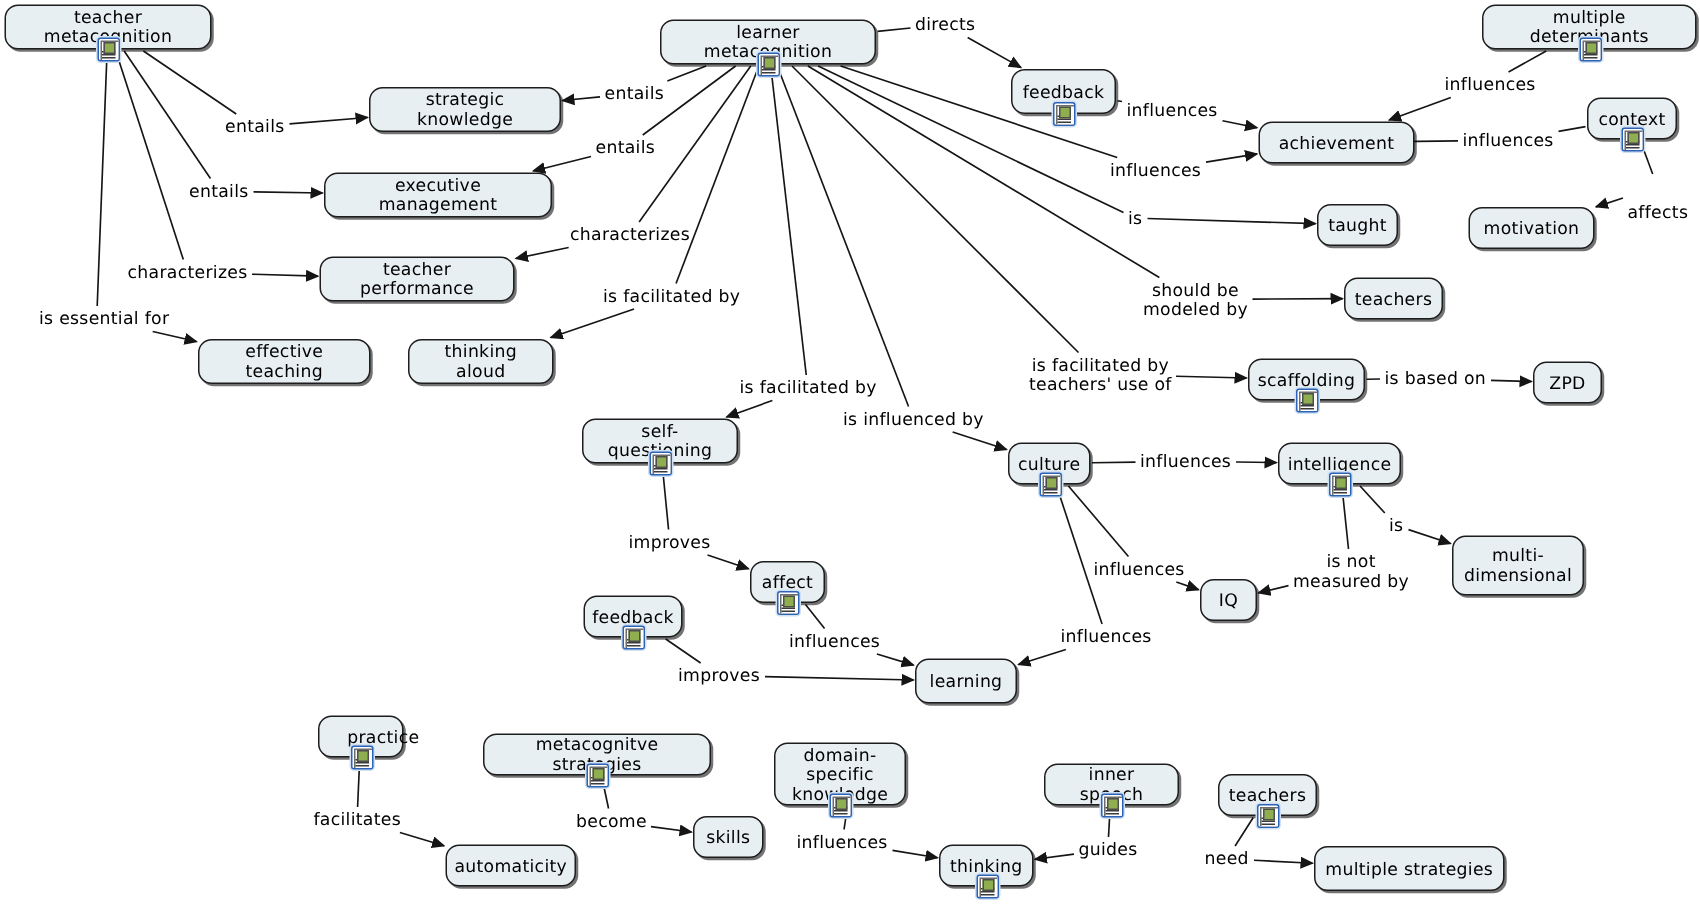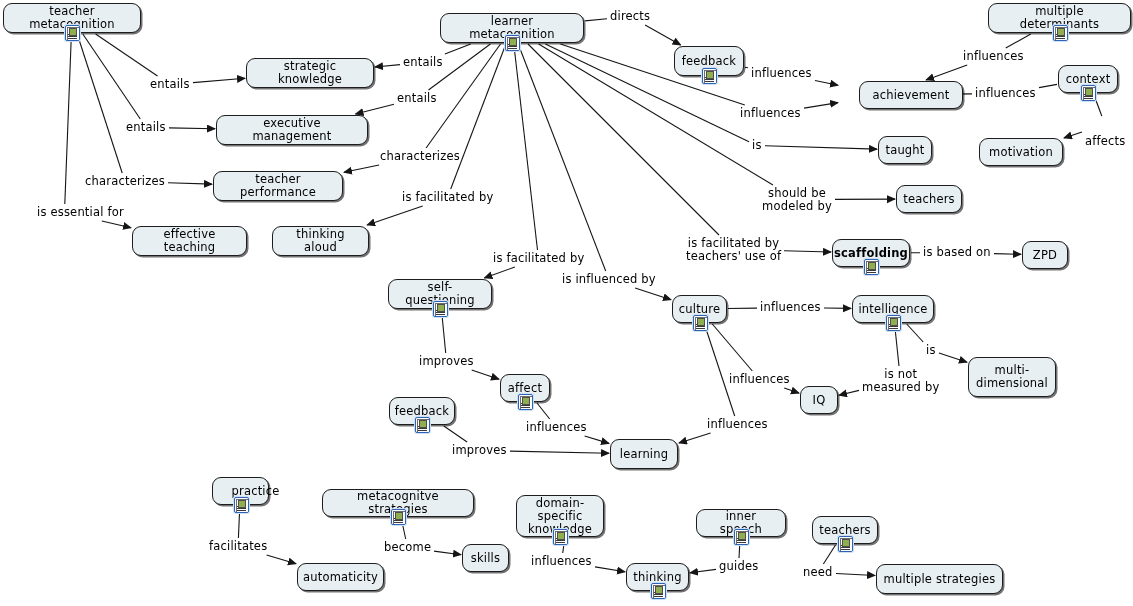--- a/index.html
+++ b/index.html
@@ -166,30 +166,30 @@
         <line x1="835.5" y1="545.0" x2="823.4" y2="564.0"></line>
         <line x1="836.0" y1="573.5" x2="875.0" y2="575.5" marker-end="url(#ah)"></line>
       </g>
   </svg>
   <div id="nodes-layer">
       <div class="node" style="left: 3px; top: 3px; width: 138px; height: 30px;"><span class="node-label">teacher metacognition</span><span class="doc-icon"><span class="sheet"></span><span class="bar" style="top:8px;width:9px"></span><span class="bar" style="top:10px;width:9px"></span><span class="bar" style="top:12px;width:9px"></span><span class="thumb" style="right:2px;top:2px"></span></span></div>
       <div class="node" style="left: 440px; top: 13px; width: 144px; height: 30px;"><span class="node-label">learner metacognition</span><span class="doc-icon"><span class="sheet"></span><span class="bar" style="top:8px;width:9px"></span><span class="bar" style="top:10px;width:9px"></span><span class="bar" style="top:12px;width:9px"></span><span class="thumb" style="right:2px;top:2px"></span></span></div>
       <div class="node" style="left: 988px; top: 3px; width: 143px; height: 30px;"><span class="node-label">multiple determinants</span><span class="doc-icon"><span class="sheet"></span><span class="bar" style="top:8px;width:9px"></span><span class="bar" style="top:10px;width:9px"></span><span class="bar" style="top:12px;width:9px"></span><span class="thumb" style="right:2px;top:2px"></span></span></div>
       <div class="node" style="left: 246px; top: 58px; width: 128px; height: 30px;"><span class="node-label">strategic knowledge</span></div>
       <div class="node" style="left: 674px; top: 46px; width: 70px; height: 30px;"><span class="node-label">feedback</span><span class="doc-icon"><span class="sheet"></span><span class="bar" style="top:8px;width:9px"></span><span class="bar" style="top:10px;width:9px"></span><span class="bar" style="top:12px;width:9px"></span><span class="thumb" style="right:2px;top:2px"></span></span></div>
-      <div class="node" style="left: 839px; top: 81px; width: 104px; height: 28px; margin-left: 20px;"><span class="node-label">achievement</span></div>
+      <div class="node" style="left: 839px; top: 81px; width: 104px; height: 28px;"><span class="node-label">achievement</span></div>
       <div class="node" style="left: 1058px; top: 65px; width: 60px; height: 28px;"><span class="node-label">context</span><span class="doc-icon"><span class="sheet"></span><span class="bar" style="top:8px;width:9px"></span><span class="bar" style="top:10px;width:9px"></span><span class="bar" style="top:12px;width:9px"></span><span class="thumb" style="right:2px;top:2px"></span></span></div>
       <div class="node" style="left: 216px; top: 115px; width: 152px; height: 30px;"><span class="node-label">executive management</span></div>
       <div class="node" style="left: 878px; top: 136px; width: 54px; height: 28px;"><span class="node-label">taught</span></div>
       <div class="node" style="left: 979px; top: 138px; width: 84px; height: 28px;"><span class="node-label">motivation</span></div>
       <div class="node" style="left: 213px; top: 171px; width: 130px; height: 30px;"><span class="node-label">teacher performance</span></div>
       <div class="node" style="left: 896px; top: 185px; width: 66px; height: 28px;"><span class="node-label">teachers</span></div>
       <div class="node" style="left: 132px; top: 226px; width: 115px; height: 30px;"><span class="node-label">effective teaching</span></div>
       <div class="node" style="left: 272px; top: 226px; width: 97px; height: 30px;"><span class="node-label">thinking aloud</span></div>
-      <div class="node" style="left: 832px; top: 239px; width: 78px; height: 28px; font-weight: bold;"><span class="node-label">scaffolding</span><span class="doc-icon"><span class="sheet"></span><span class="bar" style="top:8px;width:9px"></span><span class="bar" style="top:10px;width:9px"></span><span class="bar" style="top:12px;width:9px"></span><span class="thumb" style="right:2px;top:2px"></span></span></div>
+      <div class="node" style="left: 832px; top: 239px; width: 78px; height: 28px;"><span class="node-label">scaffolding</span><span class="doc-icon"><span class="sheet"></span><span class="bar" style="top:8px;width:9px"></span><span class="bar" style="top:10px;width:9px"></span><span class="bar" style="top:12px;width:9px"></span><span class="thumb" style="right:2px;top:2px"></span></span></div>
       <div class="node" style="left: 1022px; top: 241px; width: 46px; height: 28px;"><span class="node-label">ZPD</span></div>
       <div class="node" style="left: 388px; top: 279px; width: 104px; height: 30px;"><span class="node-label">self-questioning</span><span class="doc-icon"><span class="sheet"></span><span class="bar" style="top:8px;width:9px"></span><span class="bar" style="top:10px;width:9px"></span><span class="bar" style="top:12px;width:9px"></span><span class="thumb" style="right:2px;top:2px"></span></span></div>
       <div class="node" style="left: 672px; top: 295px; width: 55px; height: 28px;"><span class="node-label">culture</span><span class="doc-icon"><span class="sheet"></span><span class="bar" style="top:8px;width:9px"></span><span class="bar" style="top:10px;width:9px"></span><span class="bar" style="top:12px;width:9px"></span><span class="thumb" style="right:2px;top:2px"></span></span></div>
       <div class="node" style="left: 852px; top: 295px; width: 82px; height: 28px;"><span class="node-label">intelligence</span><span class="doc-icon"><span class="sheet"></span><span class="bar" style="top:8px;width:9px"></span><span class="bar" style="top:10px;width:9px"></span><span class="bar" style="top:12px;width:9px"></span><span class="thumb" style="right:2px;top:2px"></span></span></div>
       <div class="node" style="left: 968px; top: 357px; width: 88px; height: 40px;"><span class="node-label">multi-
 dimensional</span></div>
       <div class="node" style="left: 500px; top: 374px; width: 50px; height: 28px;"><span class="node-label">affect</span><span class="doc-icon"><span class="sheet"></span><span class="bar" style="top:8px;width:9px"></span><span class="bar" style="top:10px;width:9px"></span><span class="bar" style="top:12px;width:9px"></span><span class="thumb" style="right:2px;top:2px"></span></span></div>
       <div class="node" style="left: 800px; top: 386px; width: 38px; height: 28px;"><span class="node-label">IQ</span></div>
       <div class="node" style="left: 389px; top: 397px; width: 66px; height: 28px;"><span class="node-label">feedback</span><span class="doc-icon"><span class="sheet"></span><span class="bar" style="top:8px;width:9px"></span><span class="bar" style="top:10px;width:9px"></span><span class="bar" style="top:12px;width:9px"></span><span class="thumb" style="right:2px;top:2px"></span></span></div>
       <div class="node" style="left: 610px; top: 439px; width: 68px; height: 30px;"><span class="node-label">learning</span></div>
@@ -201,21 +201,21 @@
       <div class="node" style="left: 812px; top: 516px; width: 66px; height: 28px;"><span class="node-label">teachers</span><span class="doc-icon"><span class="sheet"></span><span class="bar" style="top:8px;width:9px"></span><span class="bar" style="top:10px;width:9px"></span><span class="bar" style="top:12px;width:9px"></span><span class="thumb" style="right:2px;top:2px"></span></span></div>
       <div class="node" style="left: 462px; top: 544px; width: 47px; height: 28px;"><span class="node-label">skills</span></div>
       <div class="node" style="left: 297px; top: 563px; width: 87px; height: 28px;"><span class="node-label">automaticity</span></div>
       <div class="node" style="left: 626px; top: 563px; width: 63px; height: 28px;"><span class="node-label">thinking</span><span class="doc-icon"><span class="sheet"></span><span class="bar" style="top:8px;width:9px"></span><span class="bar" style="top:10px;width:9px"></span><span class="bar" style="top:12px;width:9px"></span><span class="thumb" style="right:2px;top:2px"></span></span></div>
       <div class="node" style="left: 876px; top: 564px; width: 127px; height: 30px;"><span class="node-label">multiple strategies</span></div>
     </div>
   <div id="labels-layer">
       <div class="edge-label" style="left: 150px; top: 78px;">entails</div>
       <div class="edge-label" style="left: 126px; top: 121px;">entails</div>
       <div class="edge-label" style="left: 85px; top: 175px;">characterizes</div>
-      <div class="edge-label" style="left: 37px; top: 206px; text-align: center;">is essential for</div>
+      <div class="edge-label" style="left: 26px; top: 206px; text-align: center;">is essential for</div>
       <div class="edge-label" style="left: 403px; top: 56px;">entails</div>
       <div class="edge-label" style="left: 397px; top: 92px;">entails</div>
       <div class="edge-label" style="left: 380px; top: 150px;">characterizes</div>
       <div class="edge-label" style="left: 402px; top: 191px;">is facilitated by</div>
       <div class="edge-label" style="left: 493px; top: 252px;">is facilitated by</div>
       <div class="edge-label" style="left: 562px; top: 273px;">is influenced by</div>
       <div class="edge-label" style="left: 610px; top: 10px;">directs</div>
       <div class="edge-label" style="left: 740px; top: 107px;">influences</div>
       <div class="edge-label" style="left: 752px; top: 139px;">is</div>
       <div class="edge-label" style="left: 762px; top: 187px;">should be

